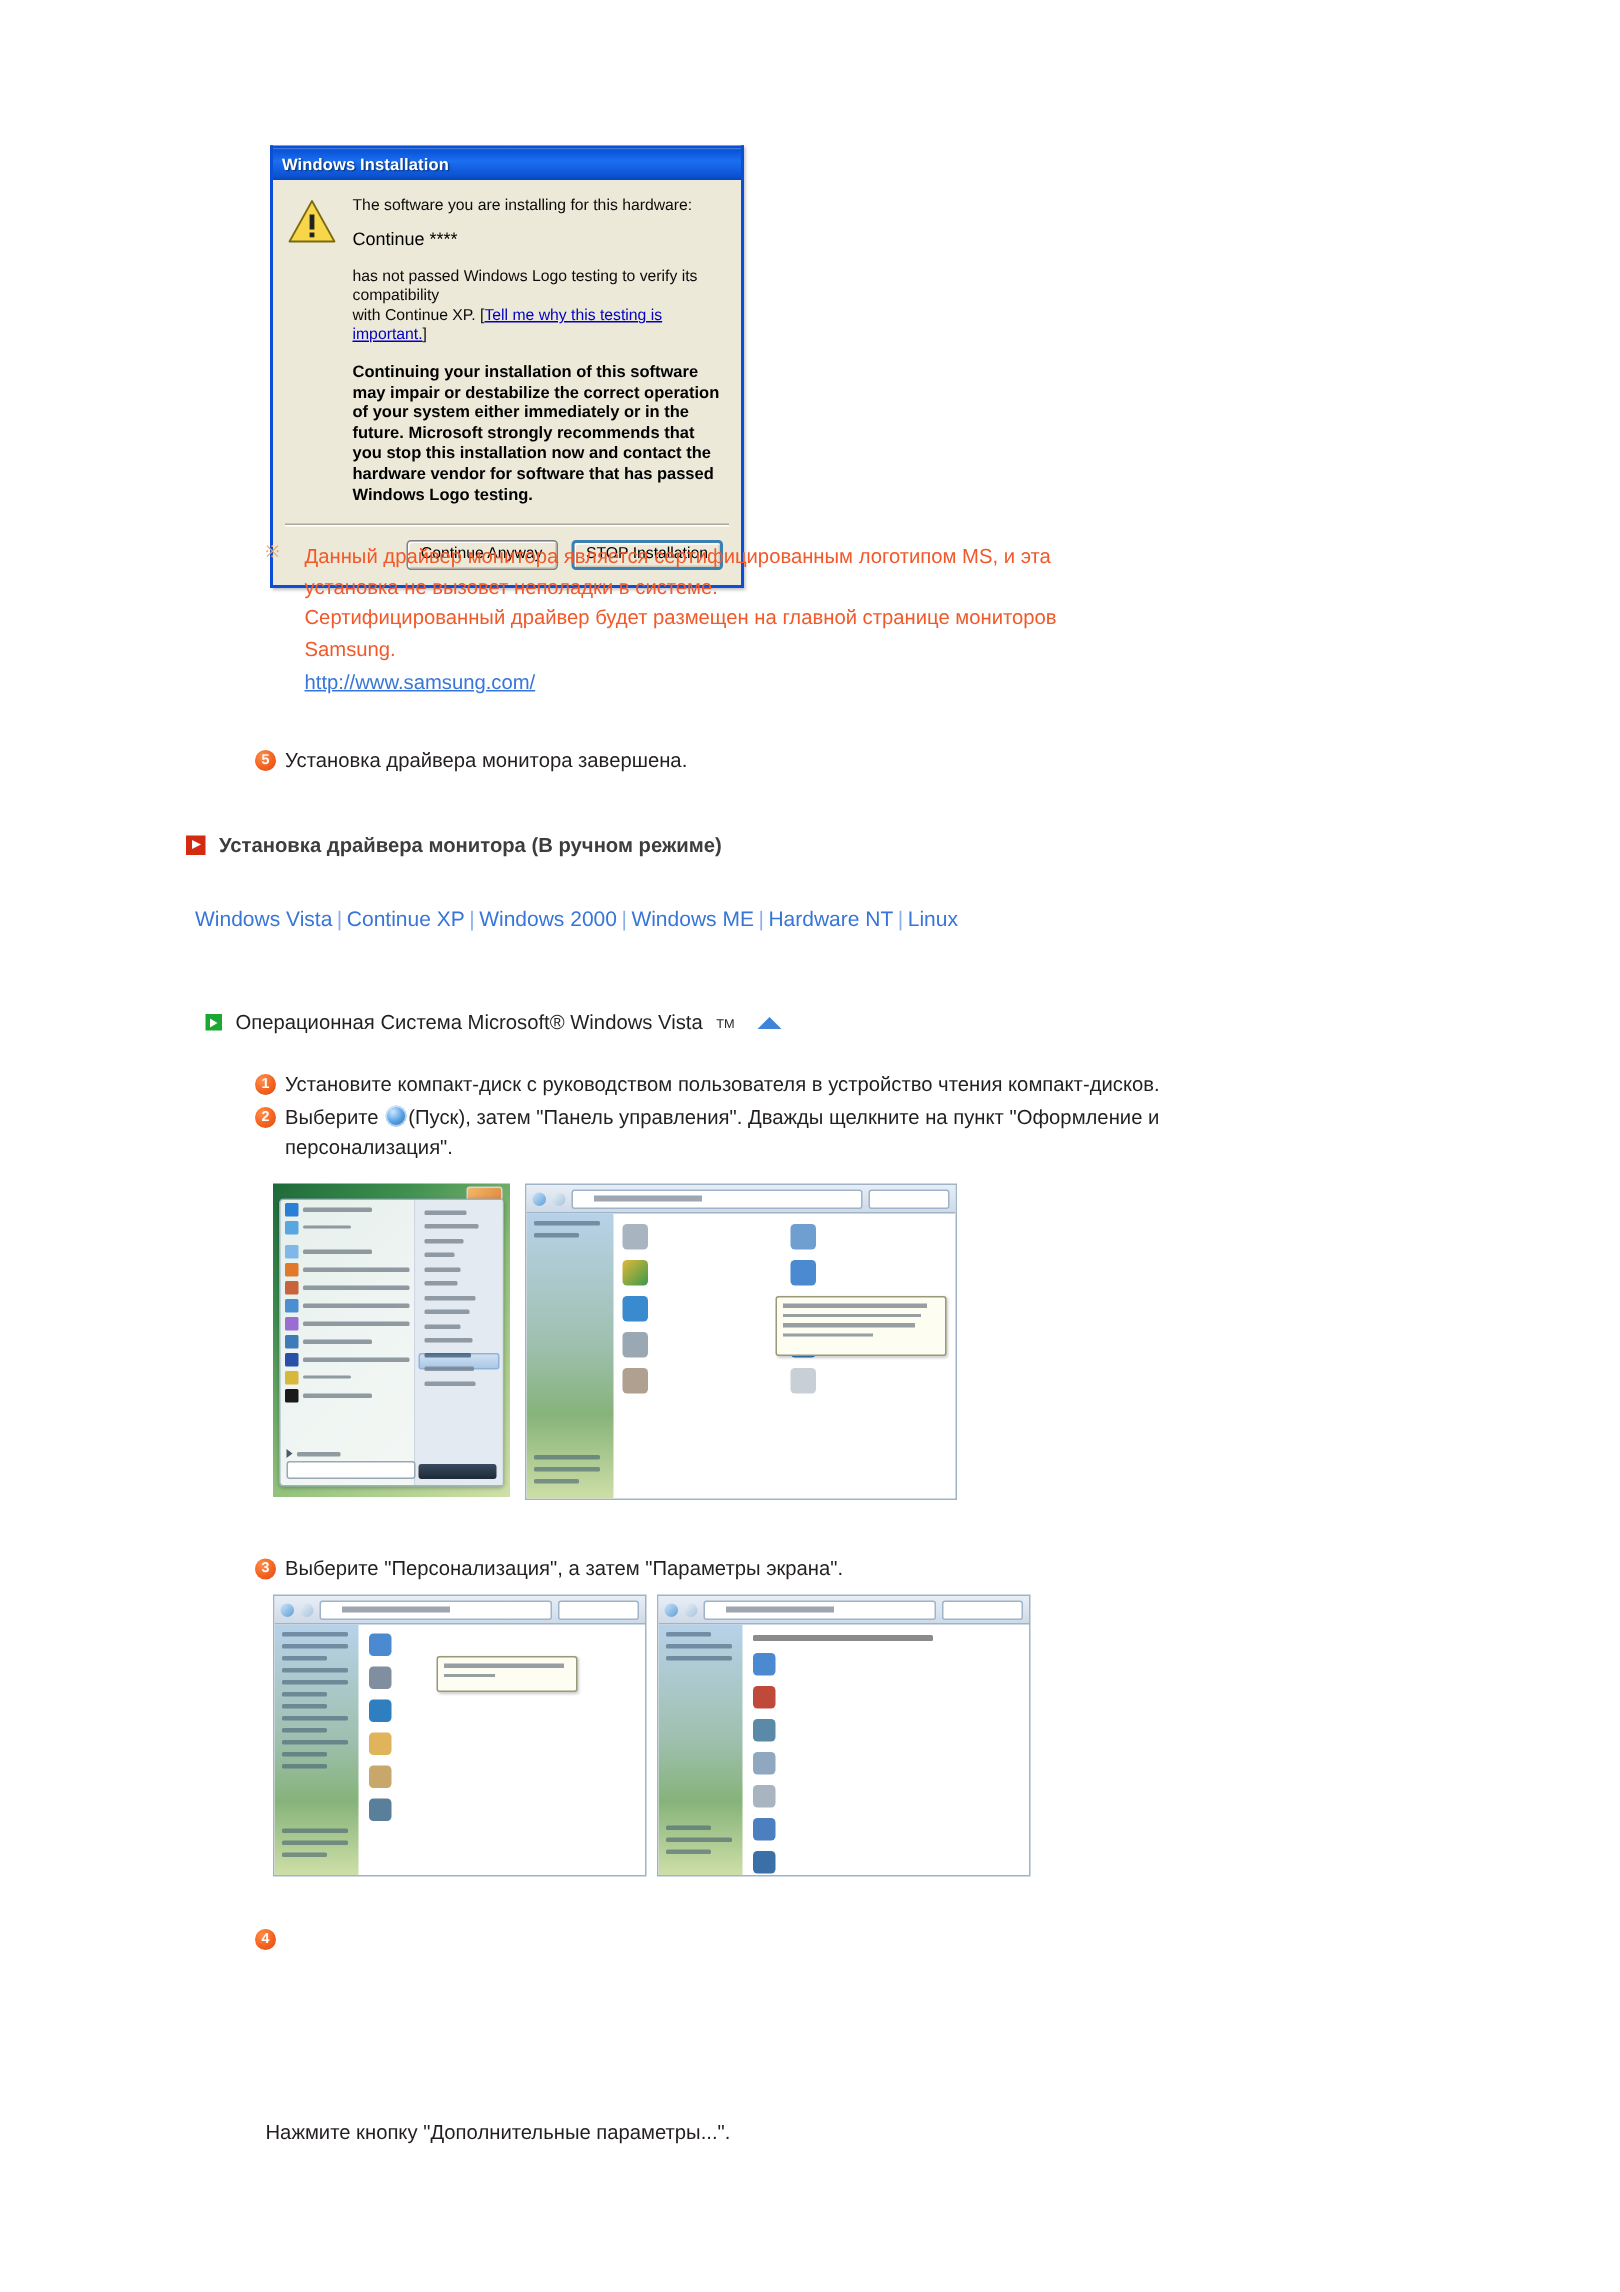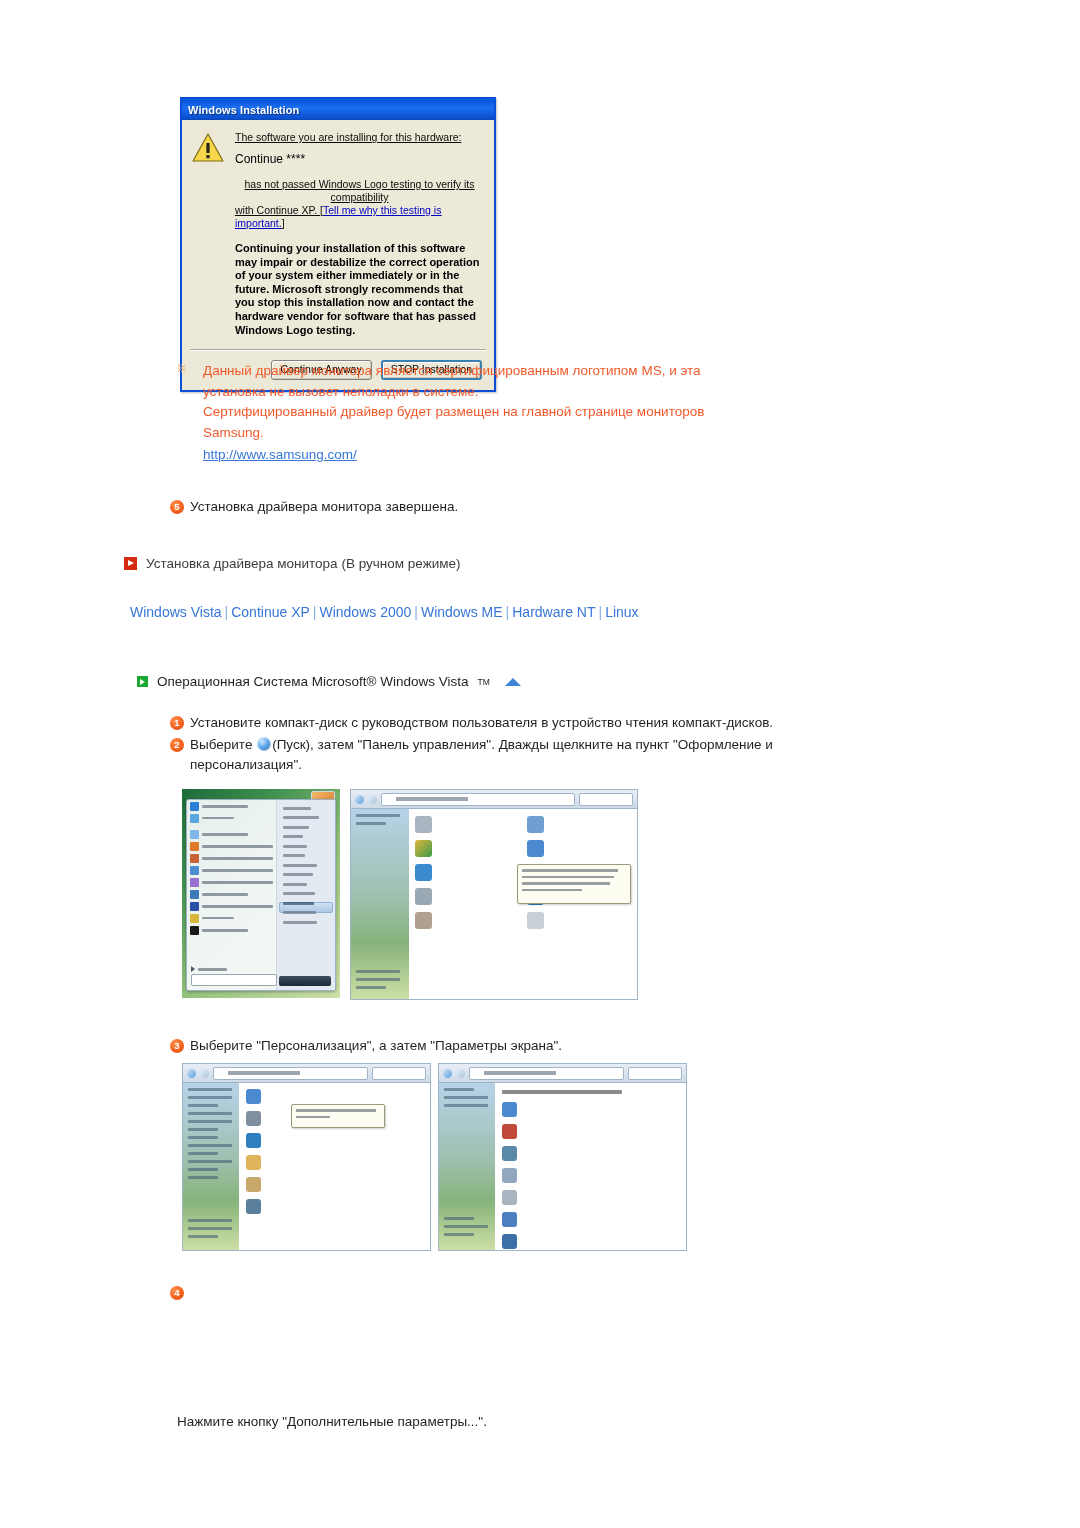--- a/index.html
+++ b/index.html
@@ -60,23 +60,22 @@
     position: relative;
     margin-top: 2px;
   }
   .warn-icon svg { display:block; }
   .hw-text { flex: 1 1 auto; }
   .hw-line {
     font-size: 10.5px;
     line-height: 13px;
     color: #0b0b0b;
     margin: 0 0 0 0;
-    text-decoration: underline;
-  }
-  .hw-line.gap { margin-top: 11px; text-align: center; }
+  }
+  .hw-line.gap { margin-top: 11px; }
   .hw-dev {
     font-size: 12px;
     line-height: 15px;
     margin-top: 8px;
     color: #000;
   }
   .hw-warnblock {
     font-size: 11px;
     line-height: 13.6px;
     font-weight: bold;
@@ -190,21 +189,21 @@
     content: "";
     position: absolute;
     left: 4px;
     top: 3px;
     border-left: 6px solid #ffffff;
     border-top: 3.5px solid transparent;
     border-bottom: 3.5px solid transparent;
   }
   .section-head-text {
     font-size: 13.5px;
-    font-weight: normal;
+    font-weight: bold;
     color: #3d3d3d;
   }
 
   .os-links {
     position: absolute;
     left: 130px;
     top: 604px;
     font-size: 14px;
     color: #3776d8;
     white-space: nowrap;

